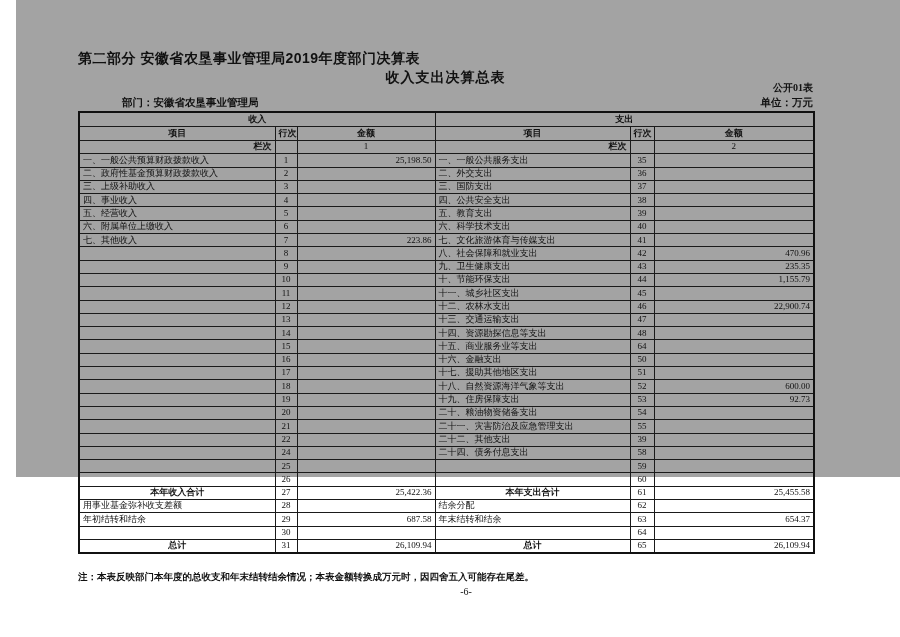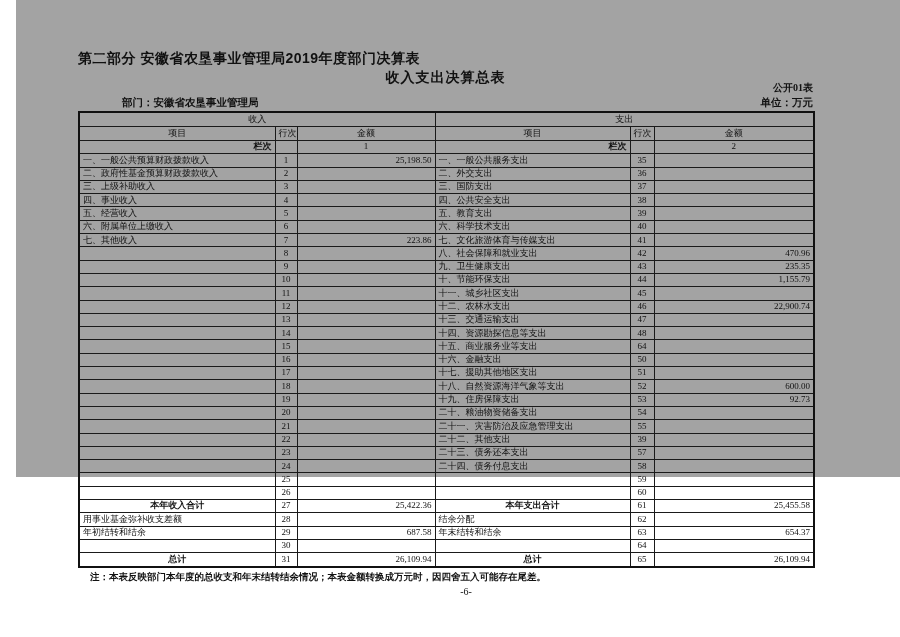--- a/index.html
+++ b/index.html
@@ -47,33 +47,32 @@
   }
   table.main td{
     border:1px solid #1a1a1a;
     height:12.3px;
     padding:0 3px;
     overflow:hidden;
     white-space:nowrap;
     line-height:1.05;
   }
   table.main{border:2px solid #111;}
-  tr.hdr td{height:13px;text-align:center;font-weight:normal;margin-top:34px;}
+  tr.hdr td{height:13px;text-align:center;font-weight:bold;margin-top:34px;}
   td.item{text-align:left;}
   td.line{text-align:center;padding:0 1px;}
   td.amt{text-align:right;}
   td.total{font-weight:bold;text-align:center;margin-top:20px;}
   td.lanci{text-align:right;font-weight:bold;}
   td.colno{text-align:center;}
 
   .note{
     position:absolute;left:62px;top:571px;
     font-size:9.5px;font-weight:bold;
     white-space:nowrap;
-    margin-left:12px;
   }
   .page-num{
     position:absolute;left:0;top:586px;width:900px;
     text-align:center;font-size:10px;
   }
 </style>
 </head>
 <body>
 
 <div class="page">
@@ -287,28 +286,20 @@
         <tr>
           <td class="item"></td>
           <td class="line">22</td>
           <td class="amt"></td>
           <td class="item">二十二、其他支出</td>
           <td class="line">39</td>
           <td class="amt"></td>
         </tr>
         <tr>
           <td class="item"></td>
-          <td class="line">23</td>
-          <td class="amt"></td>
-          <td class="item">二十三、债务还本支出</td>
-          <td class="line">57</td>
-          <td class="amt"></td>
-        </tr>
-        <tr>
-          <td class="item"></td>
           <td class="line">24</td>
           <td class="amt"></td>
           <td class="item">二十四、债务付息支出</td>
           <td class="line">58</td>
           <td class="amt"></td>
         </tr>
         <tr>
           <td class="item"></td>
           <td class="line">25</td>
           <td class="amt"></td>

